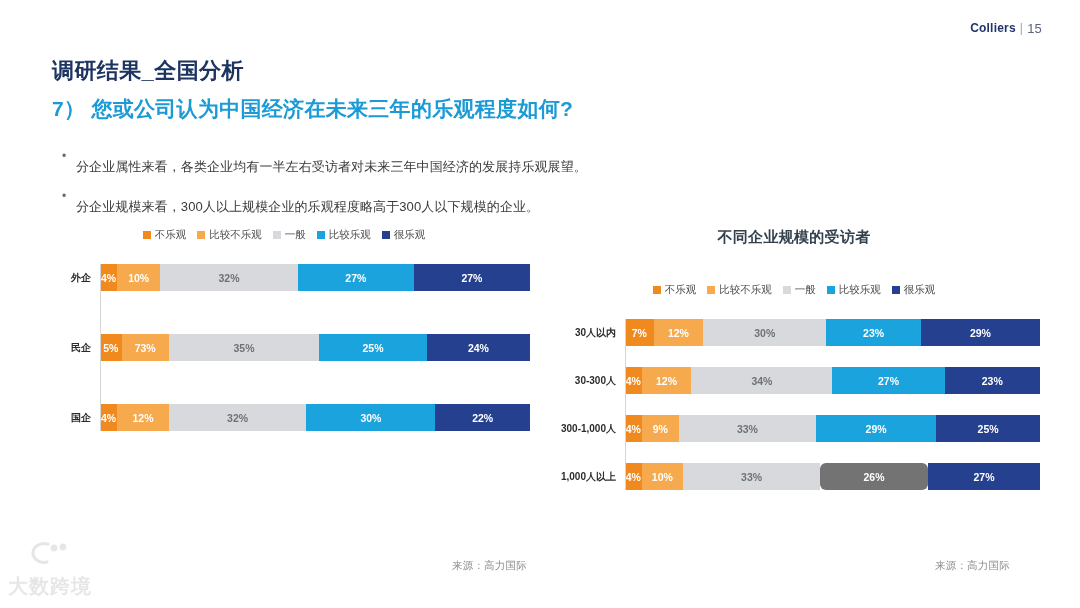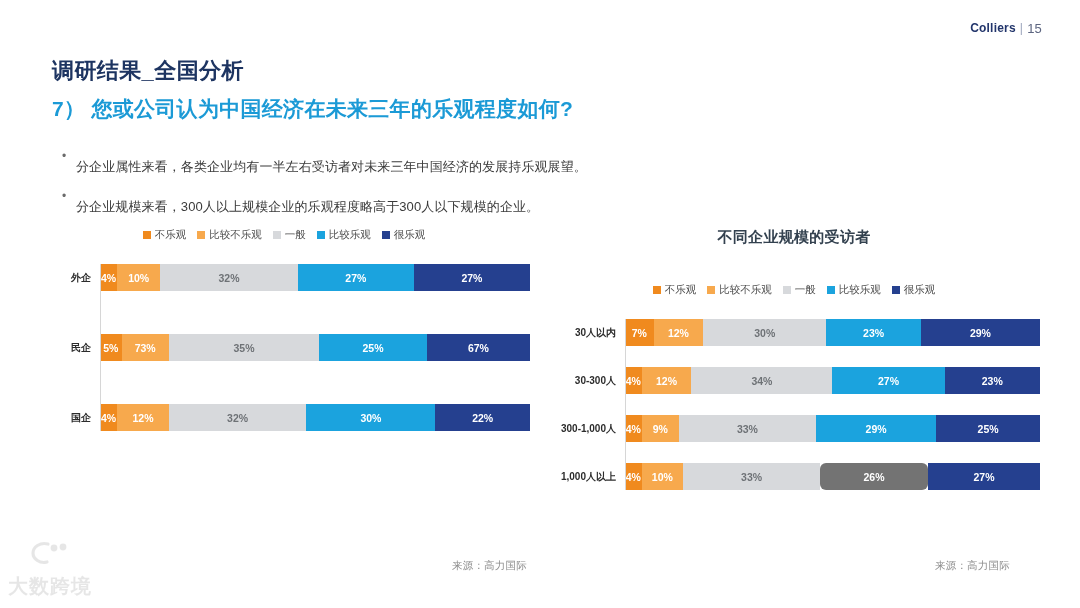--- a/index.html
+++ b/index.html
@@ -173,21 +173,21 @@
           </div>
         </div>
         <div class="spacer-lg"></div>
         <div class="row">
           <div class="row-label">民企</div>
           <div class="bar">
             <div class="seg" style="flex: 5 0 0%; background: rgb(240, 138, 30); color: rgb(255, 255, 255);">5%</div>
             <div class="seg" style="flex: 11 0 0%; background: rgb(247, 169, 77); color: rgb(255, 255, 255);">73%</div>
             <div class="seg" style="flex: 35 0 0%; background: rgb(215, 217, 220); color: rgb(110, 114, 118);">35%</div>
             <div class="seg" style="flex: 25 0 0%; background: rgb(27, 163, 222); color: rgb(255, 255, 255);">25%</div>
-            <div class="seg" style="flex: 24 0 0%; background: rgb(37, 64, 143); color: rgb(255, 255, 255);">67%</div>
+            <div class="seg" style="flex: 24 0 0%; background: rgb(37, 64, 143); color: rgb(255, 255, 255);">24%</div>
           </div>
         </div>
         <div class="spacer-lg"></div>
         <div class="row">
           <div class="row-label">国企</div>
           <div class="bar">
             <div class="seg" style="flex: 4 0 0%; background: rgb(240, 138, 30); color: rgb(255, 255, 255);">4%</div>
             <div class="seg" style="flex: 12 0 0%; background: rgb(247, 169, 77); color: rgb(255, 255, 255);">12%</div>
             <div class="seg" style="flex: 32 0 0%; background: rgb(215, 217, 220); color: rgb(110, 114, 118);">32%</div>
             <div class="seg" style="flex: 30 0 0%; background: rgb(27, 163, 222); color: rgb(255, 255, 255);">30%</div>

